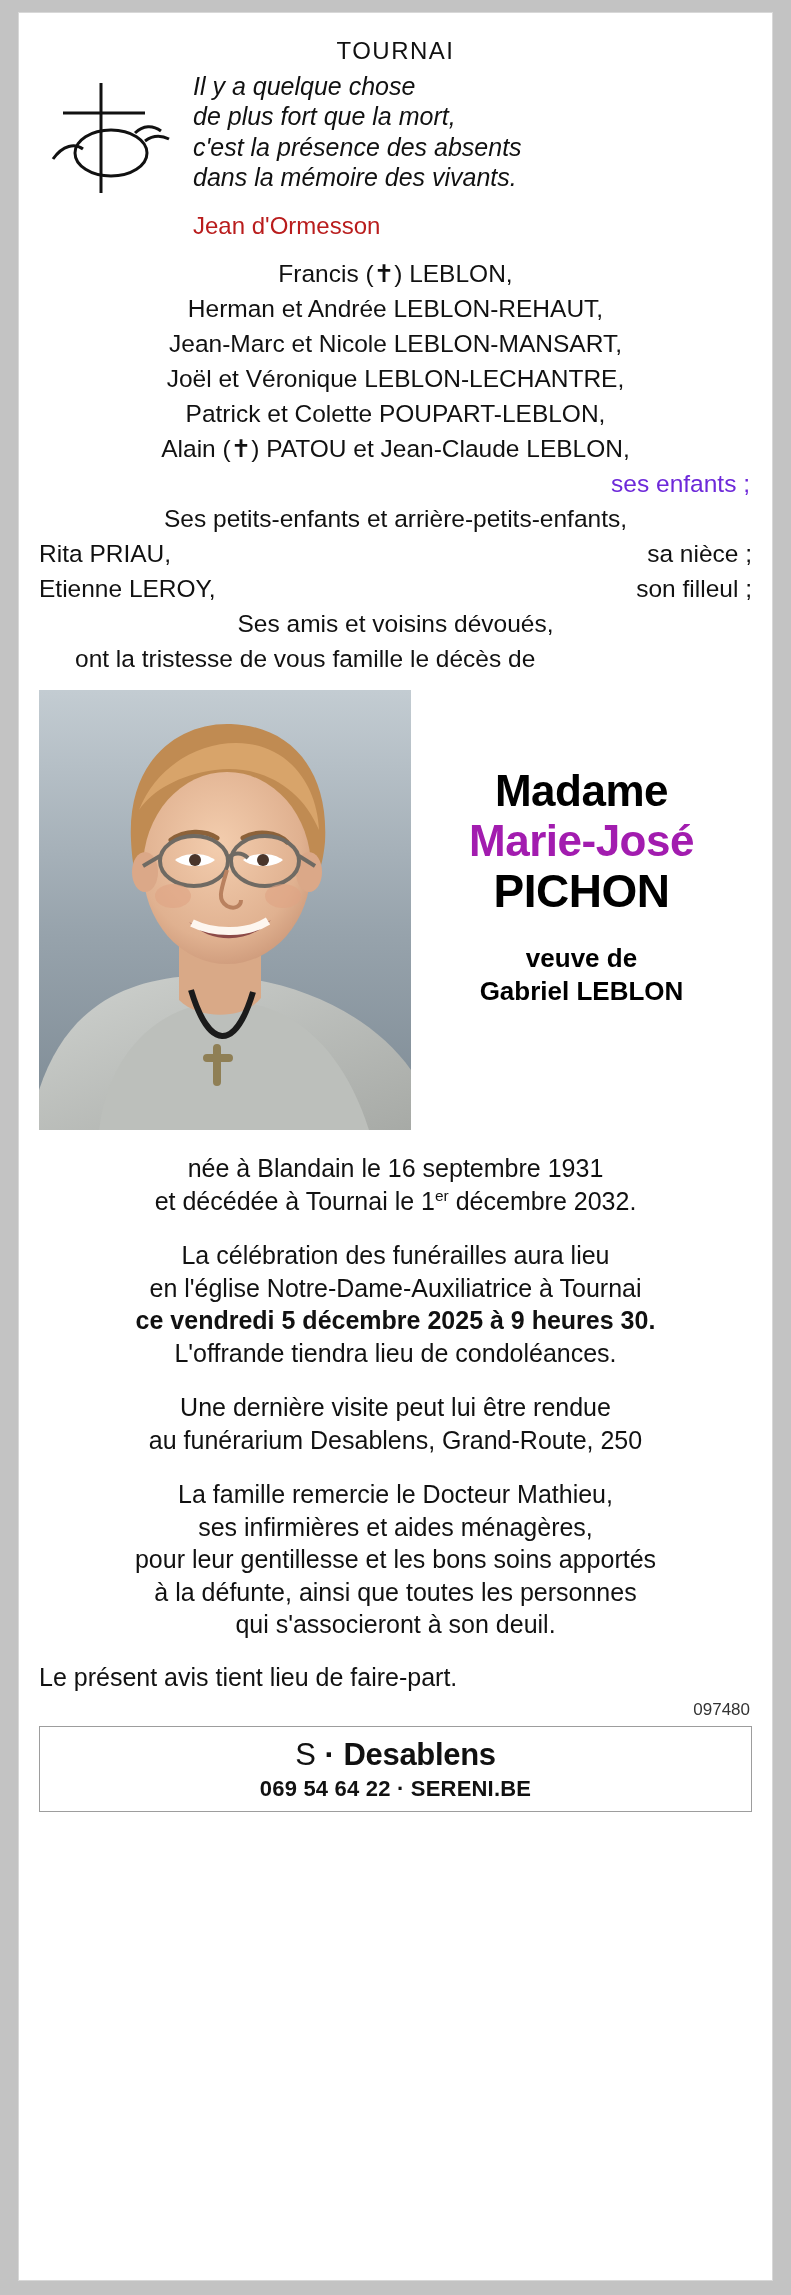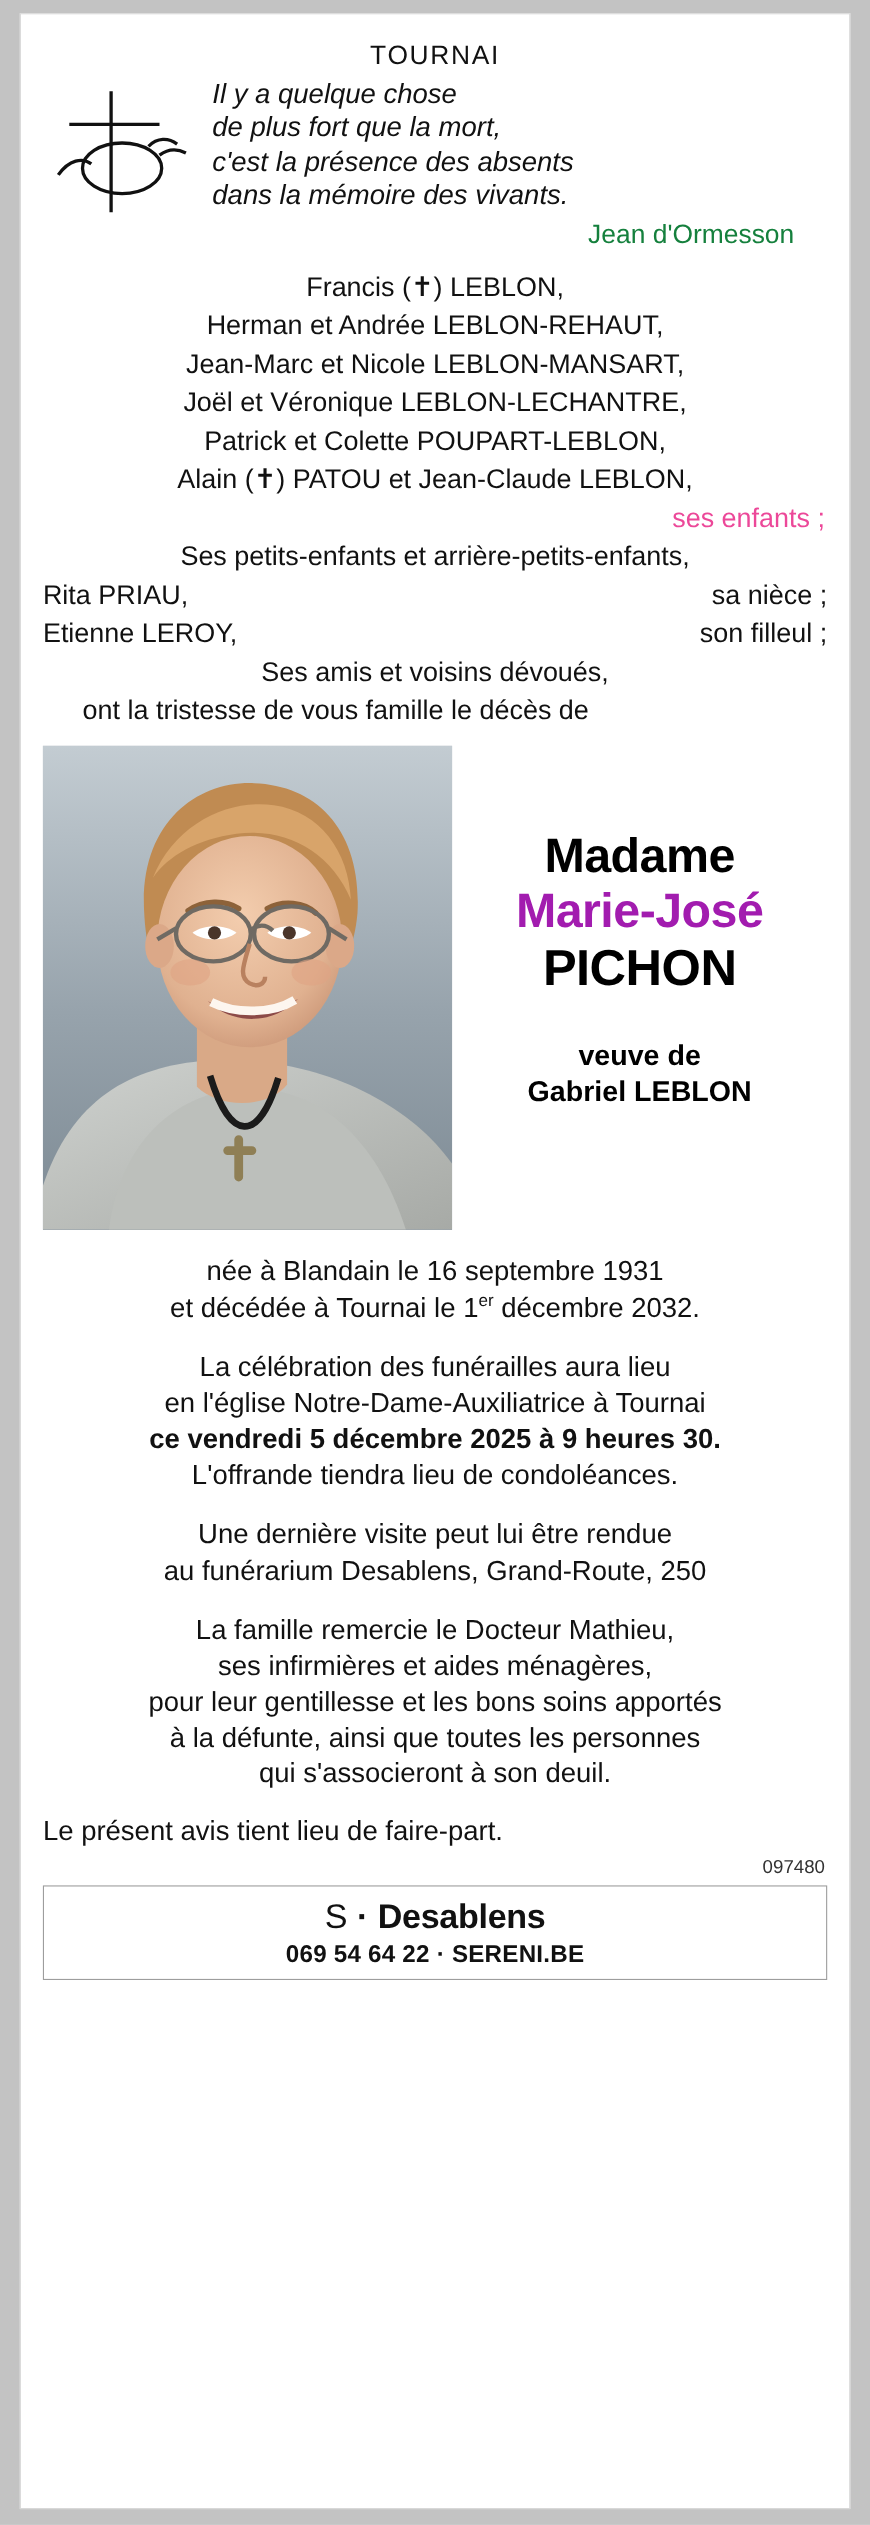--- a/index.html
+++ b/index.html
@@ -56,44 +56,44 @@
     flex: 1 1 auto;
     padding-left: 4px;
   }
   .quote-line {
     font-style: italic;
     font-size: 25px;
     line-height: 1.21;
     color: #111;
   }
   .quote-author {
-    text-align: right;
+    text-align: left;
     font-size: 24px;
-    color: #15803d;
-    margin-top: 8px;
+    color: #b91c1c;
+    margin-top: 20px;
     padding-right: 30px;
   }
 
   
   .family {
     margin-top: 16px;
   }
   .fam-line {
     font-size: 24.5px;
     line-height: 1.43;
     color: #111;
     white-space: nowrap;
     text-align: center;
   }
   .fam-rel {
     display: block;
     text-align: right;
     font-size: 24.5px;
     line-height: 1.43;
-    color: #ec4899;
+    color: #6d28d9;
     padding-right: 2px;
   }
   .fam-split {
     display: flex;
     justify-content: space-between;
     font-size: 24.5px;
     line-height: 1.43;
     color: #111;
   }
   .fam-indent {
@@ -138,21 +138,21 @@
     letter-spacing: -0.5px;
   }
   .name-last {
     font-size: 46px;
     font-weight: bold;
     line-height: 1.14;
     color: #000;
     letter-spacing: -0.5px;
   }
   .widow {
-    margin-top: 38px;
+    margin-top: 25px;
     font-size: 26px;
     font-weight: bold;
     line-height: 1.25;
     color: #000;
   }
 
   
   .para {
     text-align: center;
     font-size: 25px;

